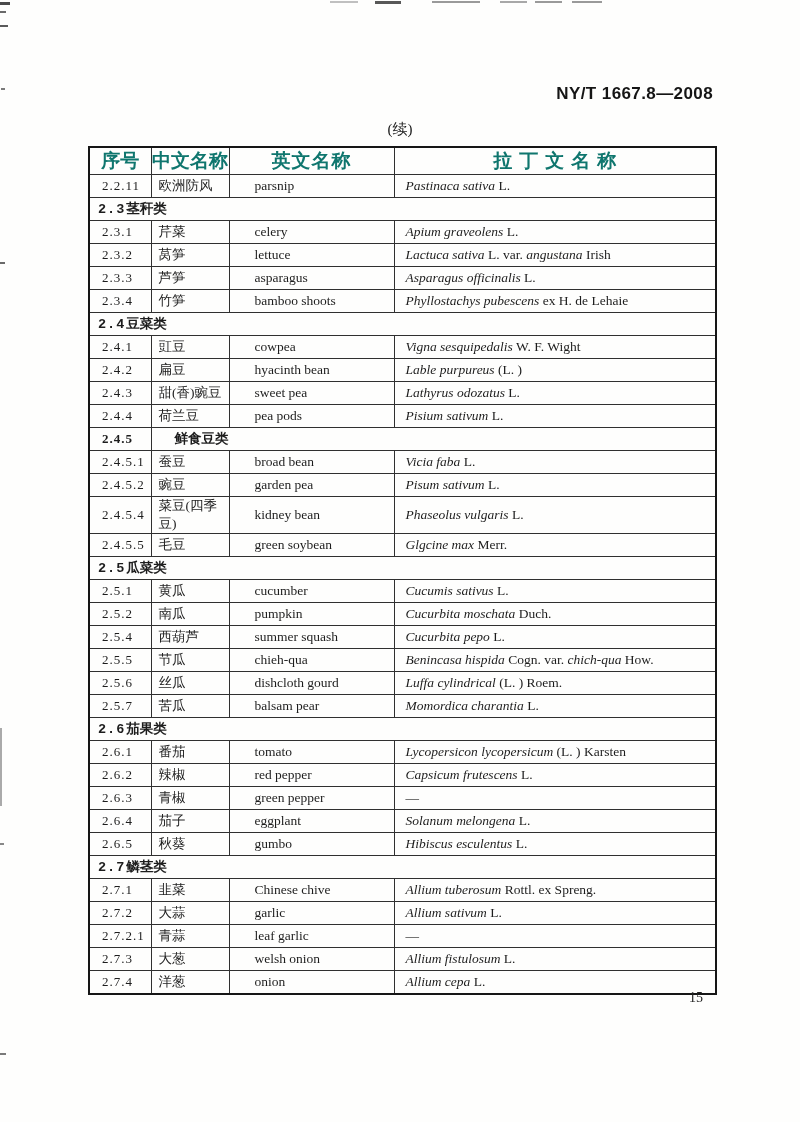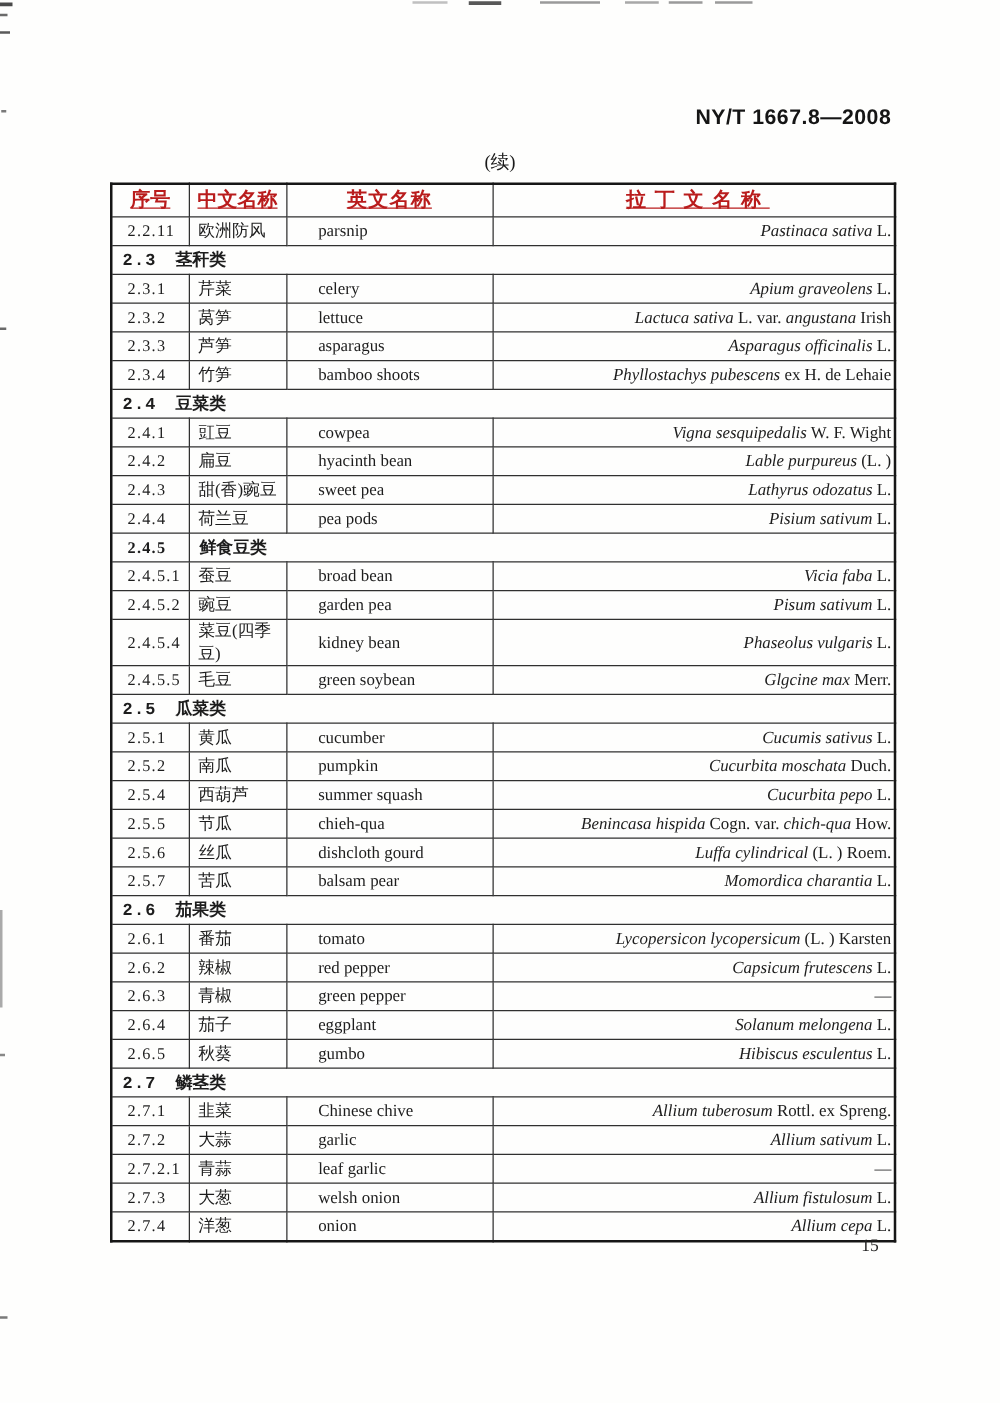--- a/index.html
+++ b/index.html
@@ -21,49 +21,49 @@
     text-align:center; font-size:15px; color:#1a1a1a;
   }
 
   table.tbl {
     position:absolute; left:88px; top:146px; width:627px;
     border-collapse:collapse; table-layout:fixed;
     border:2px solid #161616;
   }
   .tbl th, .tbl td { border:1px solid #303030; vertical-align:middle; }
   .tbl th {
-    height:25px; font-size:16px; font-weight:bold;
+    height:25px; font-size:19px; font-weight:bold;
     font-family:"Liberation Sans","DejaVu Sans",sans-serif;
-    text-align:center; color:#b91c1c; padding:0;text-decoration:underline;
+    text-align:center; color:#0f766e; padding:0;
   }
   .tbl th.h-latin { letter-spacing:7px; text-indent:7px; }
   .tbl th.h-en { letter-spacing:1px; }
   .tbl td { height:22px; font-size:13.5px; padding:0 2px 0 0; }
   .tbl td.no {
     padding-left:12px; font-size:13px; letter-spacing:1px;
     font-family:"Liberation Serif","DejaVu Serif",serif;
   }
   .tbl td.zh { padding-left:7px; }
   .tbl td.en { padding-left:25px; }
-  .tbl td.latin { padding-left:11px;text-align:right; }
+  .tbl td.latin { padding-left:11px; }
   .latin .it { font-style:italic; }
   .latin .rm { font-style:normal; }
 
   tr.sec td { font-weight:bold; }
   tr.sec .sec-no {
     font-family:Liberation Mono, monospace;
     font-weight:bold; letter-spacing:1px;
   }
   tr.sec .sec-label {
     font-family:"Liberation Sans","DejaVu Sans",sans-serif;
-    font-weight:bold; font-size:13.5px; margin-left:15px;
+    font-weight:bold; font-size:13.5px; margin-left:1px;
   }
   tr.sec .sec-label.sub { margin-left:0; }
   tr.sec td.full { padding-left:8px; }
-  tr.sec td.merged { padding-left:8px; }
+  tr.sec td.merged { padding-left:23px; }
 
   .page-number {
     position:absolute; top:990px; right:97px;
     font-size:14px; color:#222;
   }
 
   .art { position:absolute; pointer-events:none; }
 </style>
 </head>
 <body>

